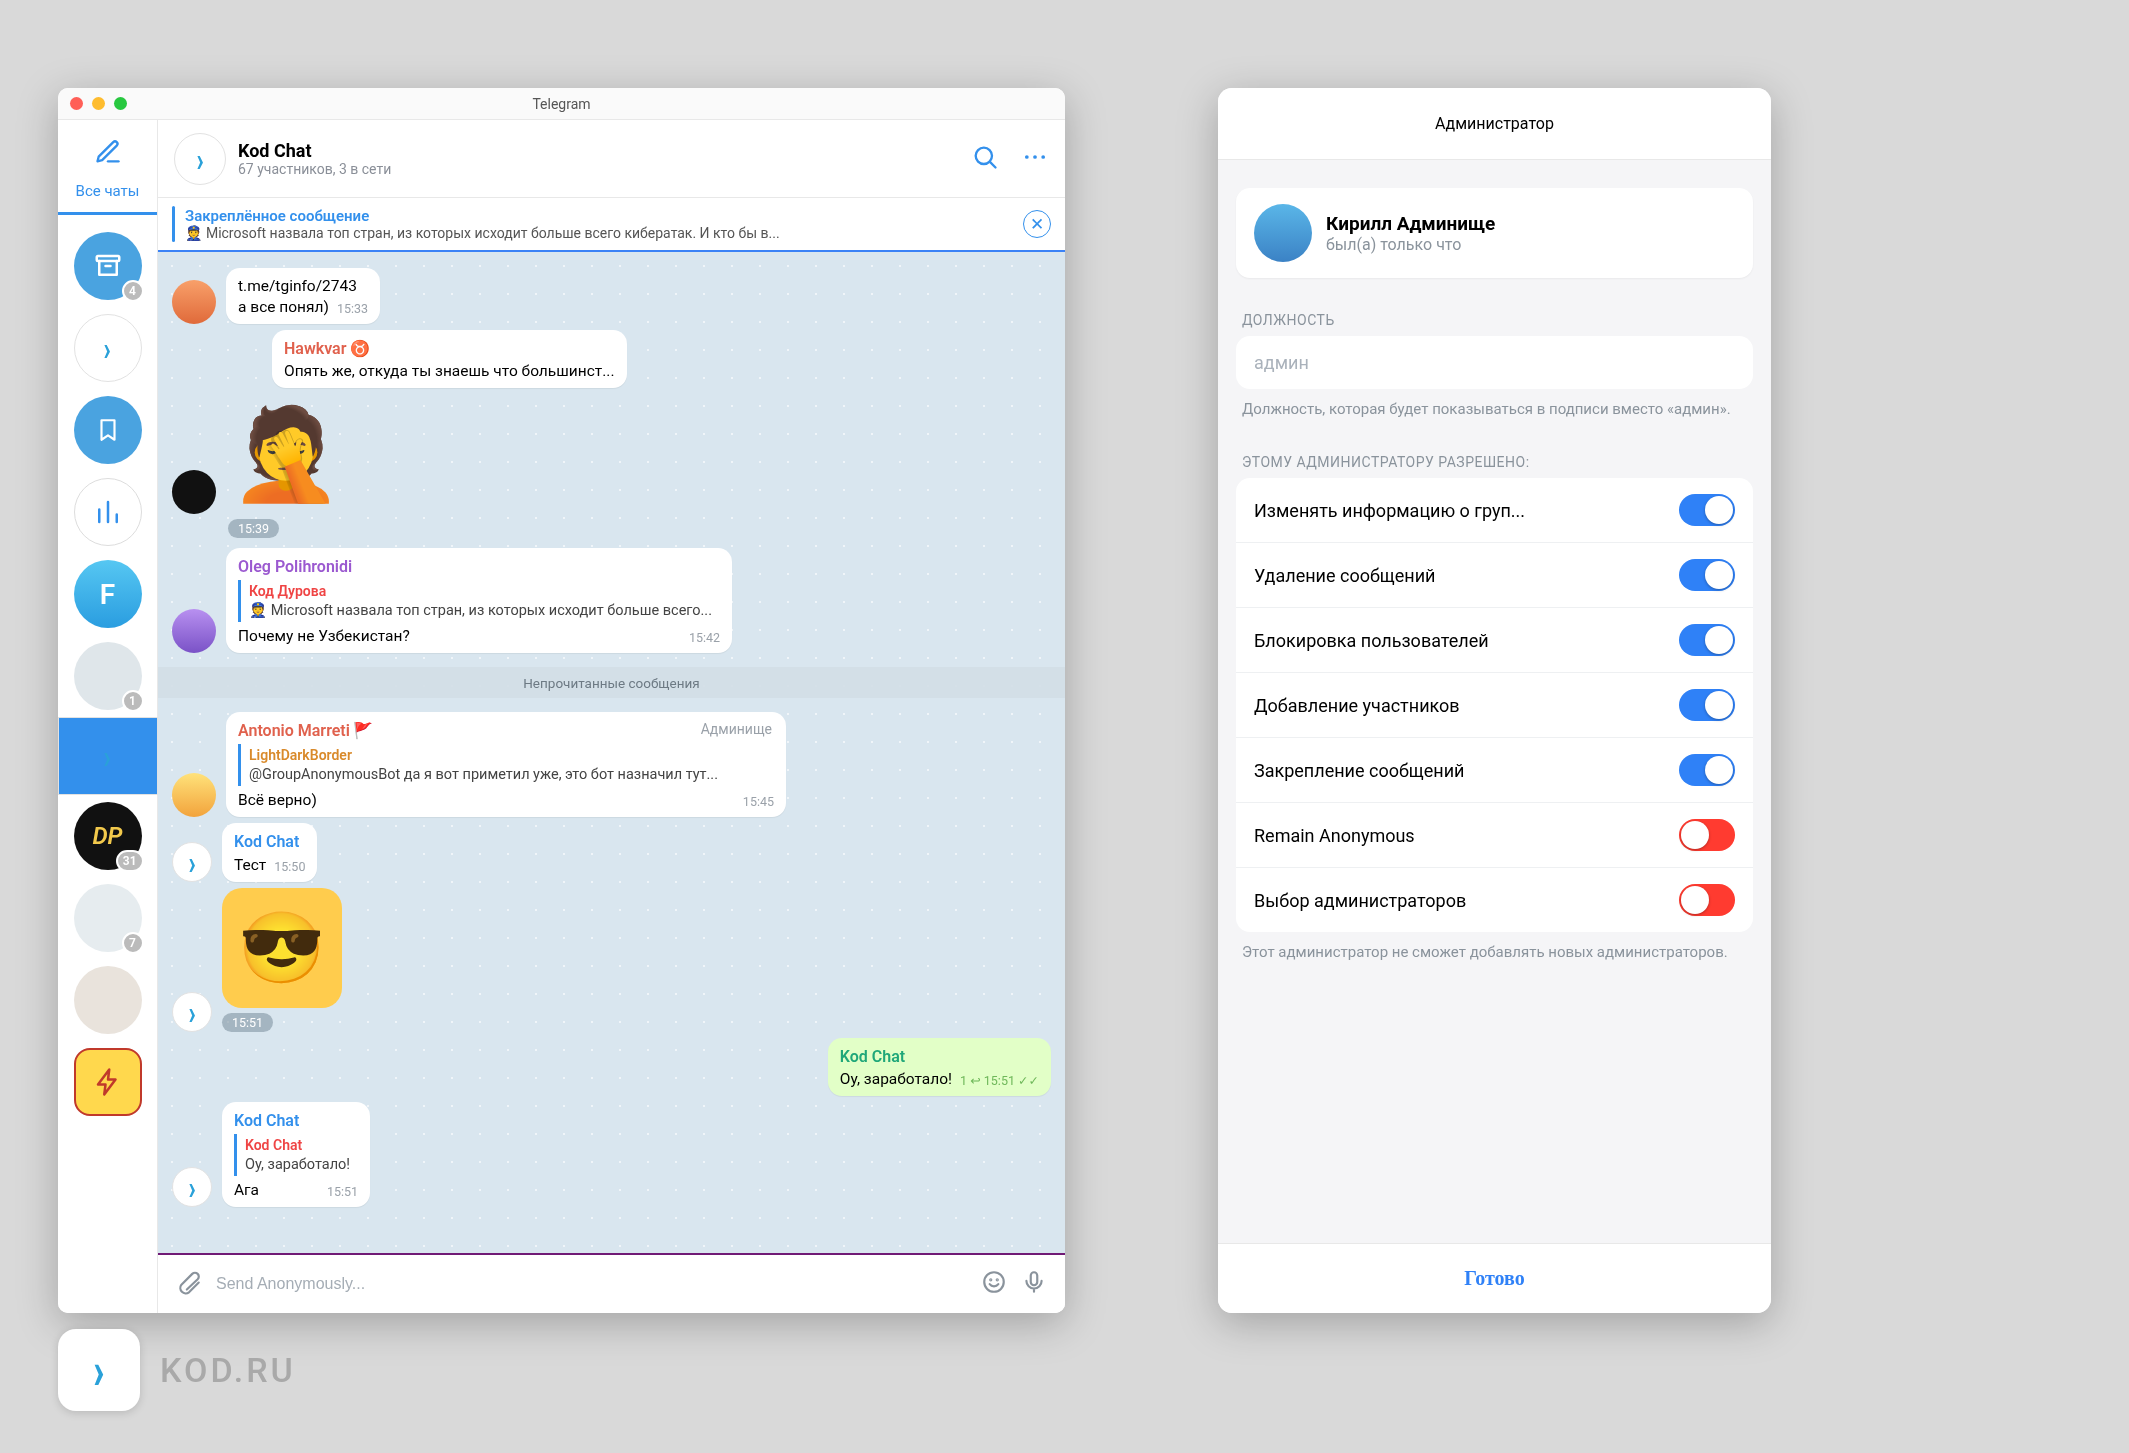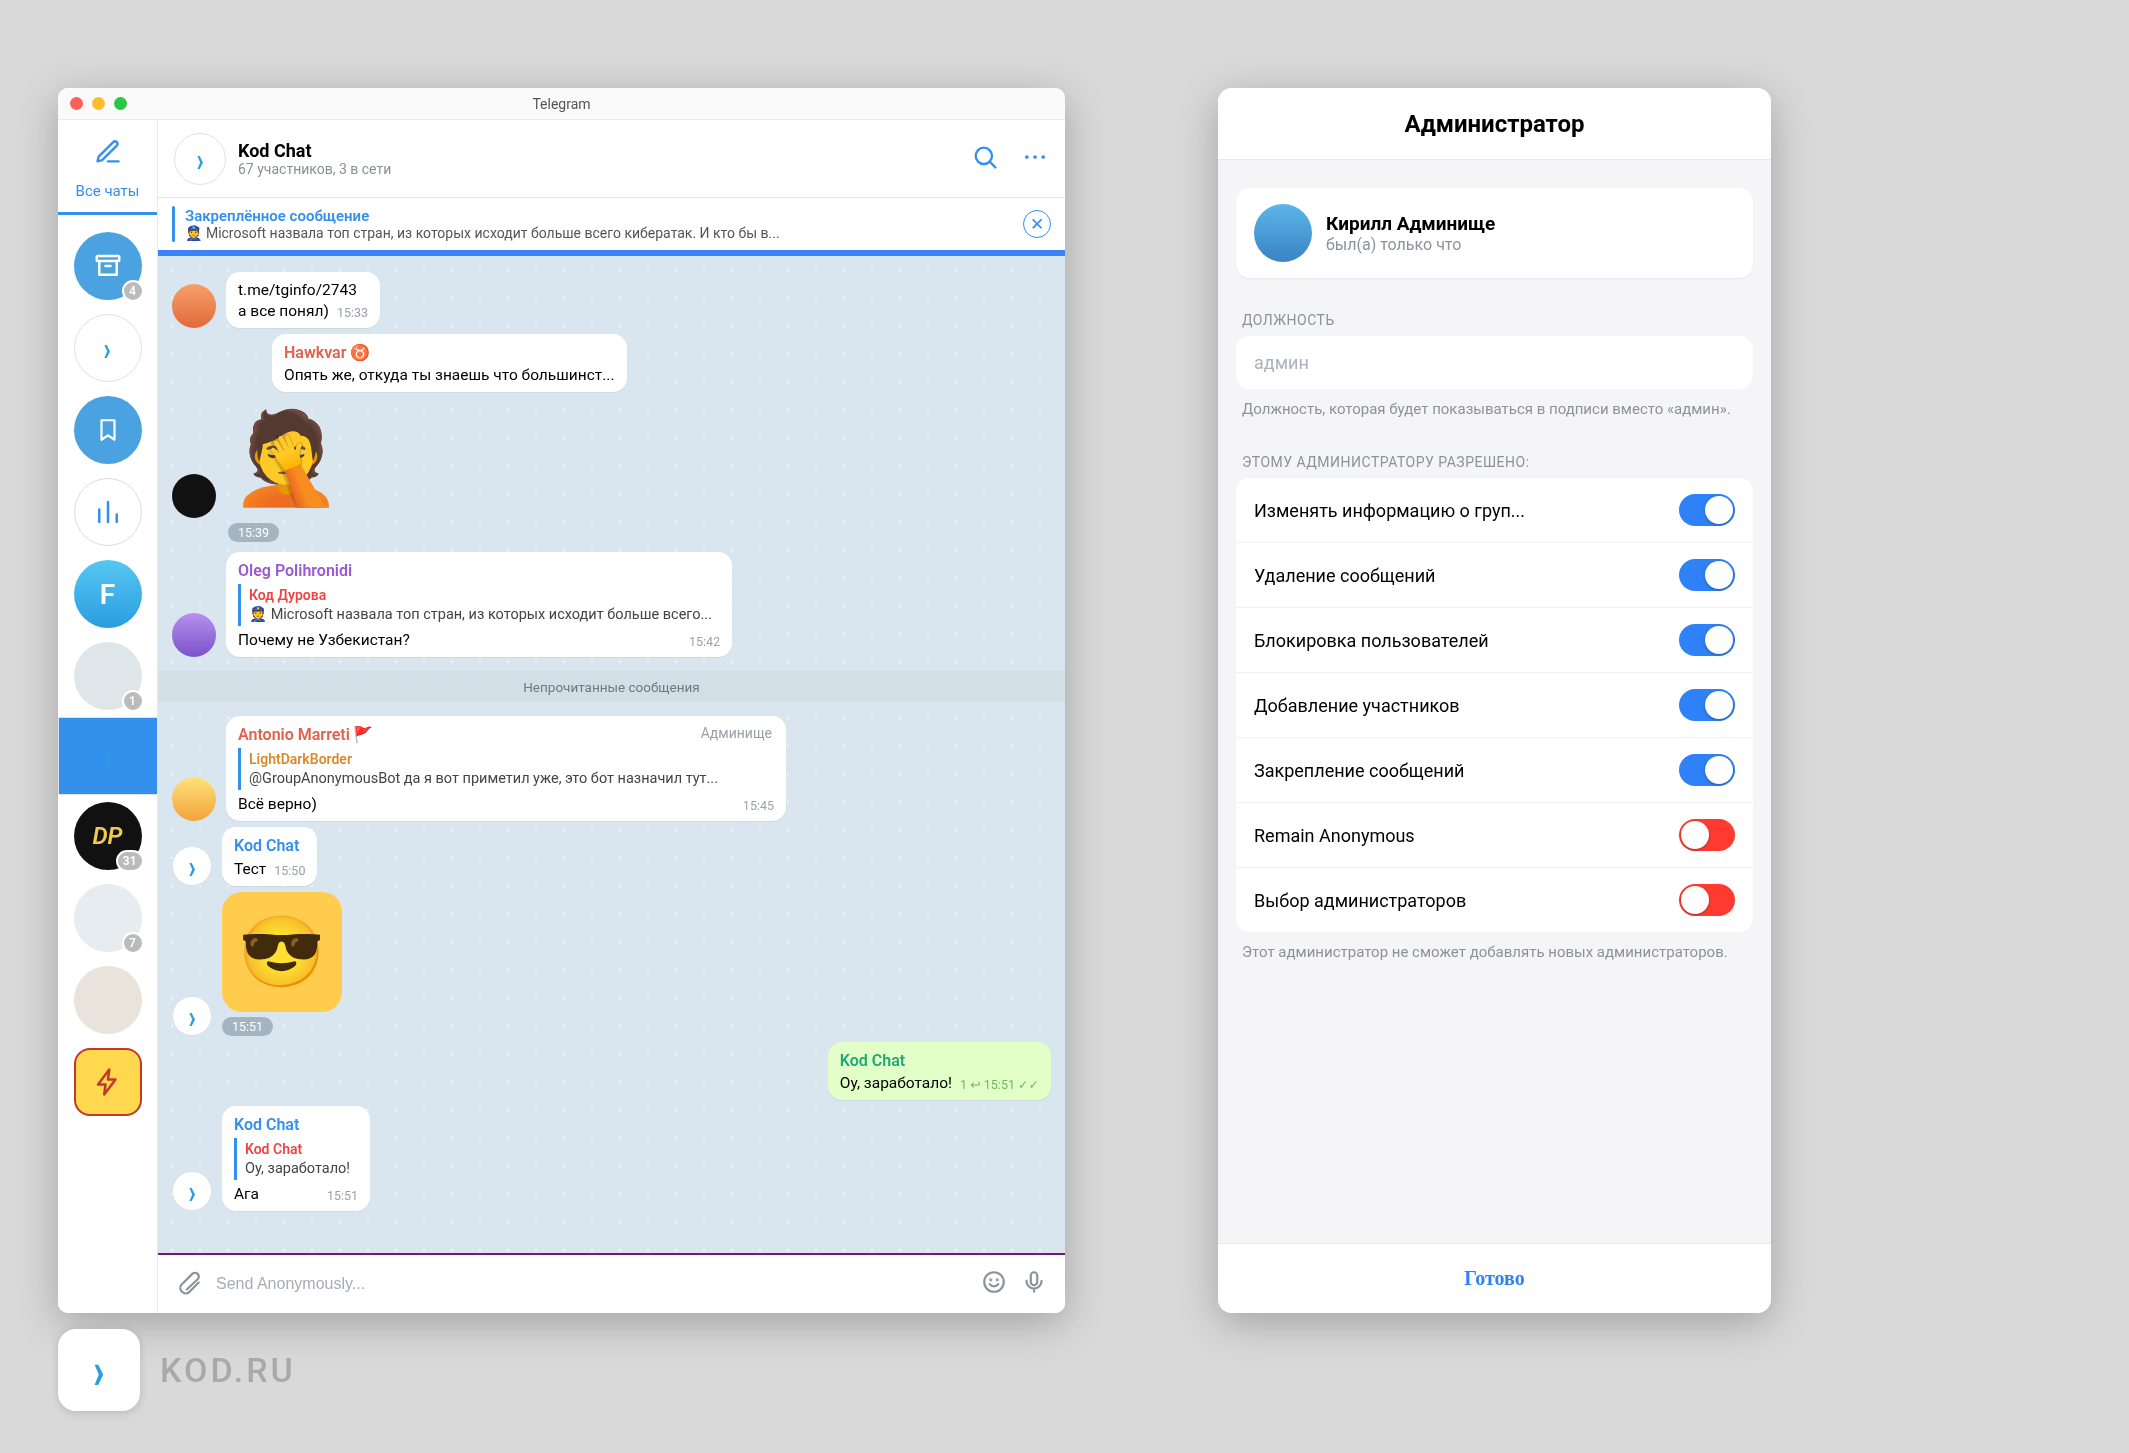--- a/index.html
+++ b/index.html
@@ -52,21 +52,21 @@
   .main { flex:1; display:flex; flex-direction:column; min-width:0; background:#fff;}
   .chat-header{
     height:78px; border-bottom:1px solid #e8e8e8; display:flex; align-items:center; padding:0 16px; gap:12px;
   }
   .chat-av{ width:52px;height:52px;border-radius:50%; background:#eef;}
   .chat-title{ font-weight:700; font-size:18px;}
   .chat-sub{ font-size:14px; color:#8a8f98;}
   .header-actions{ margin-left:auto; display:flex; gap:22px;}
   .header-actions svg{ stroke:#3390ec;}
   .pinned{
-    display:flex; align-items:center; gap:10px; padding:8px 14px; border-bottom:6px solid #3b82f6;
+    display:flex; align-items:center; gap:10px; padding:8px 14px; border-bottom:2px solid #3b82f6;
   }
   .pinned-bar{ width:3px; height:36px; background:#3390ec; border-radius:2px;}
   .pinned-title{ color:#3390ec; font-size:15px; font-weight:600;}
   .pinned-text{ font-size:14px; color:#555; white-space:nowrap; overflow:hidden; text-overflow:ellipsis; max-width:760px;}
   .pinned-close{ margin-left:auto; width:28px; height:28px; border:1.5px solid #3390ec; border-radius:50%; display:flex; align-items:center; justify-content:center; color:#3390ec; font-size:17px;}
   .chat-area{
     flex:1; overflow:hidden;
     background:#d9e6ef;
     background-image: radial-gradient(rgba(255,255,255,.6) 1px, transparent 1px);
     background-size: 28px 28px;
@@ -110,21 +110,21 @@
   .kod-av{ background:#fff; border:1px solid #e2e2e2; display:flex; align-items:center; justify-content:center;}
   .kod-av::after{content:"›"; color:#2aa1d9; font-size:34px; font-weight:800; transform:scaleX(.7);}
 
   
   .admin-panel{
     position:absolute; left:1218px; top:88px; width:553px; height:1225px;
     background:#f5f5f7; border-radius:14px; box-shadow:0 10px 40px rgba(0,0,0,.25);
     display:flex; flex-direction:column; overflow:hidden;
   }
   .ap-header{ height:72px; background:#fff; display:flex; align-items:center; justify-content:center; border-bottom:1px solid #e8e8e8;}
-  .ap-header-title{ font-size:24px; font-weight:700;}
+  .ap-header-title{ font-size:16px; font-weight:400;}
   .ap-body{ flex:1; overflow:auto; padding:28px 18px 10px;}
   .ap-card{ background:#fff; border-radius:14px; padding:16px 18px; display:flex; align-items:center; gap:14px; box-shadow:0 1px 2px rgba(0,0,0,.05);}
   .ap-av{ width:58px;height:58px;border-radius:50%; background:linear-gradient(#5ab6e8,#3b82c5);}
   .ap-name{ font-size:19px; font-weight:700;}
   .ap-status{ color:#8a939c; font-size:16px;}
   .ap-label{ color:#8a939c; font-size:14px; letter-spacing:.5px; margin:34px 6px 8px;}
   .ap-input{ background:#fff; border-radius:14px; padding:16px 18px; color:#aab2bb; font-size:18px;}
   .ap-hint{ color:#8a939c; font-size:15px; padding:10px 6px 0; line-height:1.4;}
   .ap-list{ background:#fff; border-radius:14px; overflow:hidden; margin-top:8px;}
   .ap-row{ display:flex; align-items:center; justify-content:space-between; padding:16px 18px; border-bottom:1px solid #eef0f2; font-size:18px;}

